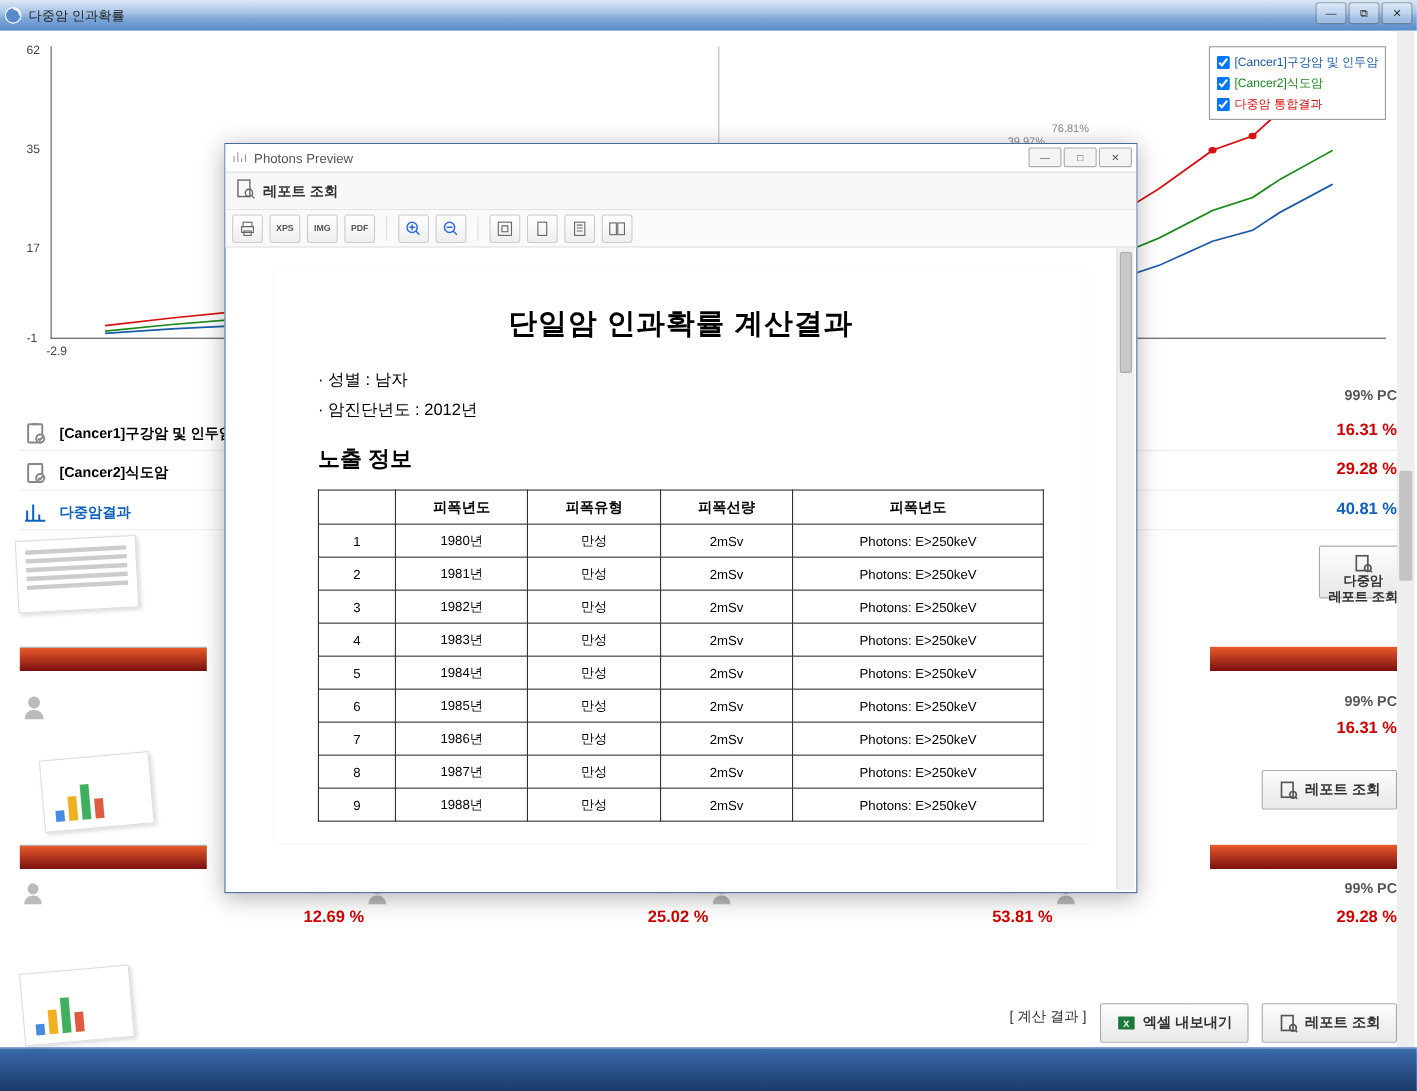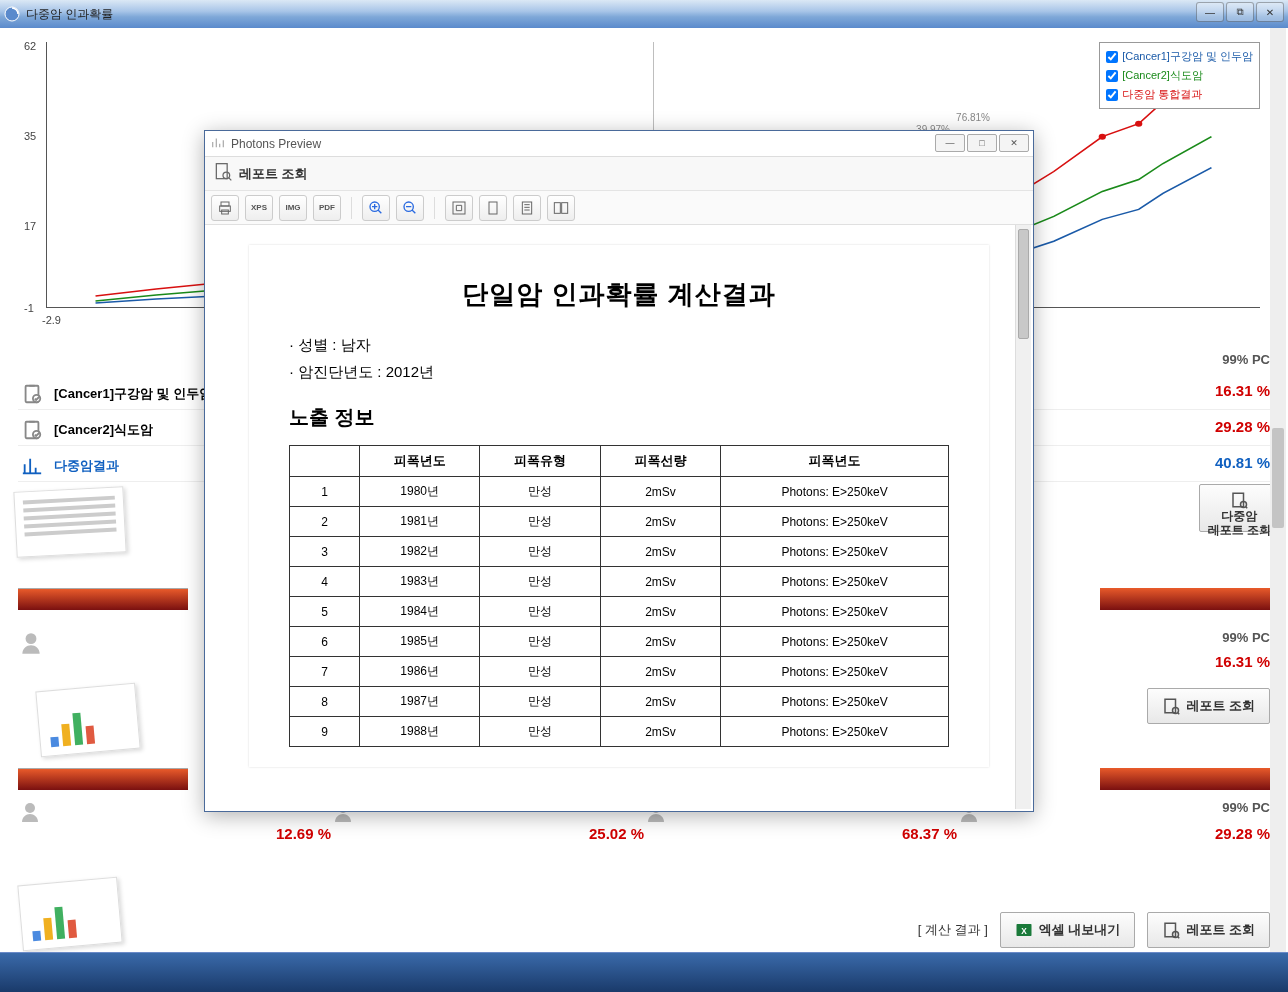--- a/index.html
+++ b/index.html
@@ -97,20 +97,21 @@
 }
 
 
 .btn {
   display:inline-flex; align-items:center; gap:6px;
   height:36px; padding:0 14px;
   background: linear-gradient(to bottom, #fdfdfd, #e8e8e8);
   border:1px solid #aaa; border-radius:2px;
   font-size:13px; color:#333; font-weight:bold;
   cursor:pointer;
+  margin-top:12px;
 }
 .btn-stack { flex-direction:column; height:48px; gap:0; font-size:12px; line-height:14px; text-align:center; padding:6px 8px;}
 .btn svg, .btn .glyph { width:18px; height:18px;}
 
 
 .thumb {
   position:absolute; width:120px; height:80px;
   display:flex; align-items:center; justify-content:center;
 }
 .thumb-doc {
@@ -398,21 +399,21 @@
       <div class="pc-red" style="text-align:right; font-size:15px; font-weight:bold; margin-top:10px;">25.02 %</div>
     </div>
     <div style="flex:1; position:relative;">
       <div style="position:absolute; left:0; top:0;">
         <svg viewBox="0 0 24 24" width="24" height="24" fill="#bbb">
             <circle cx="12" cy="8" r="5"></circle>
             <path d="M4 22c0-5 4-8 8-8s8 3 8 8"></path>
           </svg>
       </div>
       <div style="text-align:right; font-size:13px; font-weight:bold; color:#555;">95% PC</div>
-      <div class="pc-red" style="text-align:right; font-size:15px; font-weight:bold; margin-top:10px;">68.37 %</div>
+      <div class="pc-red" style="text-align:right; font-size:15px; font-weight:bold; margin-top:10px;">53.81 %</div>
     </div>
     <div style="flex:1; position:relative;">
       <div style="position:absolute; left:0; top:0;">
         <svg viewBox="0 0 24 24" width="24" height="24" fill="#bbb">
             <circle cx="12" cy="8" r="5"></circle>
             <path d="M4 22c0-5 4-8 8-8s8 3 8 8"></path>
           </svg>
       </div>
       <div style="text-align:right; font-size:13px; font-weight:bold; color:#555;">99% PC</div>
       <div class="pc-red" style="text-align:right; font-size:15px; font-weight:bold; margin-top:10px;">29.28 %</div>

